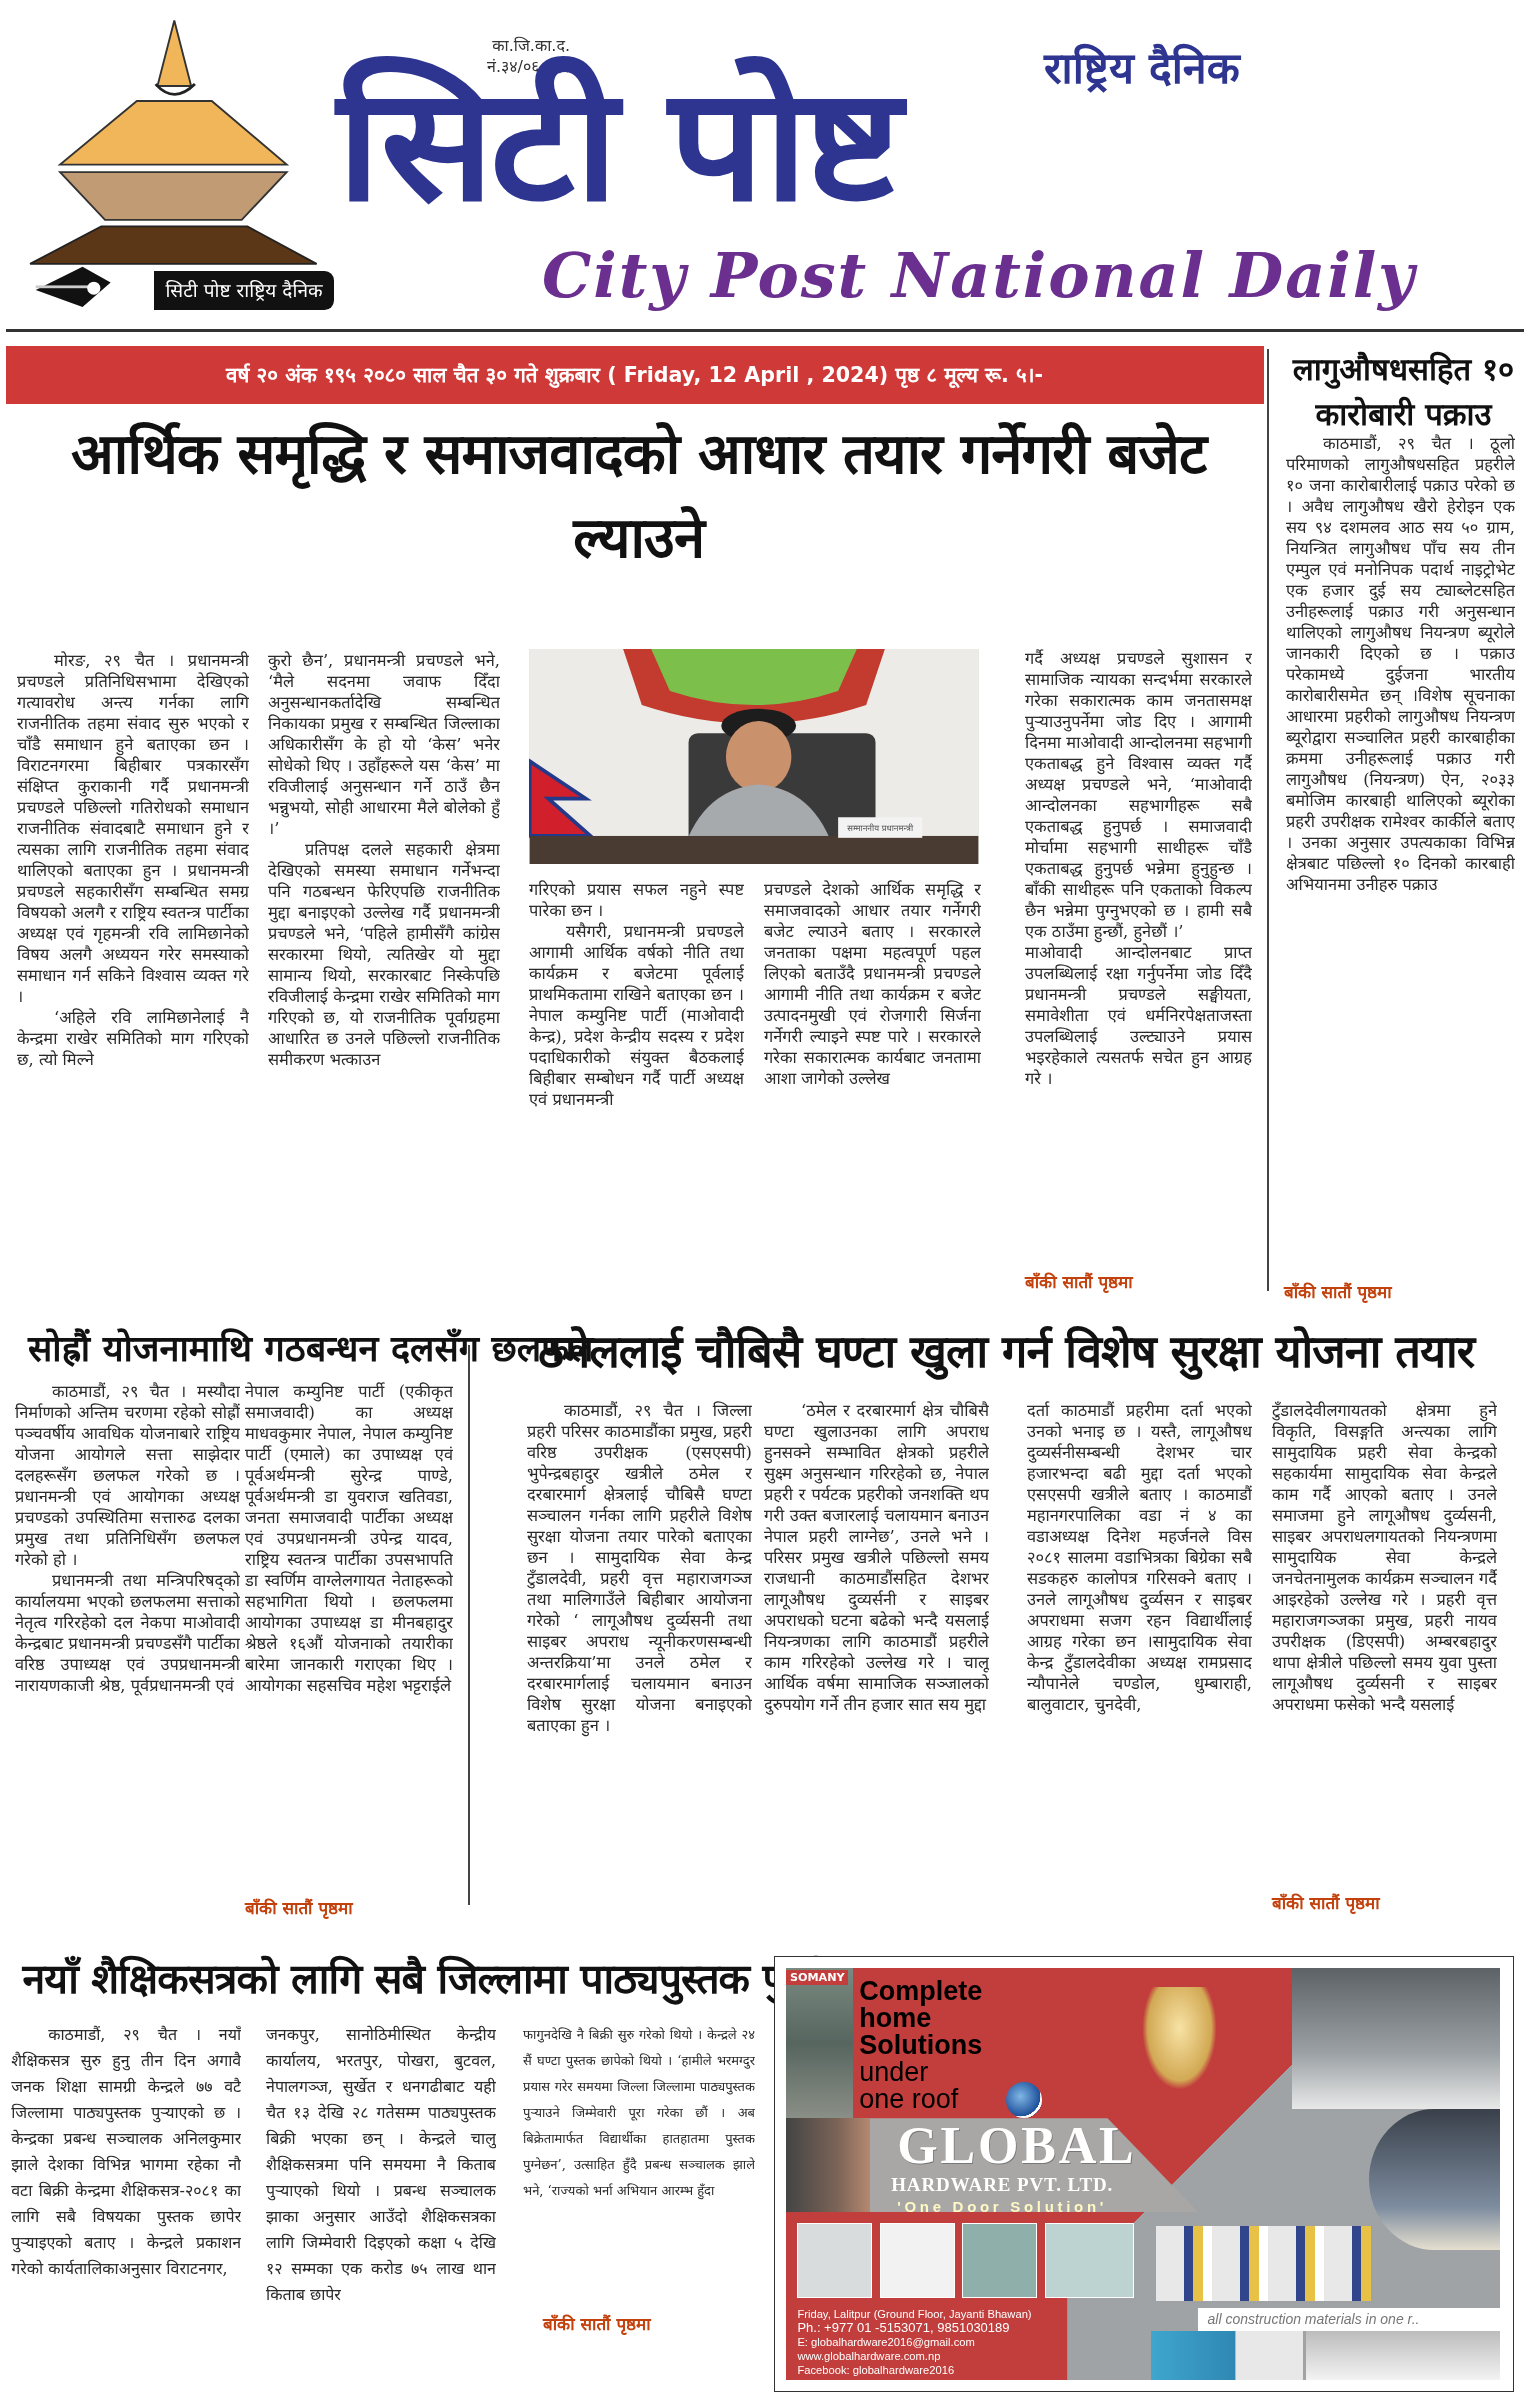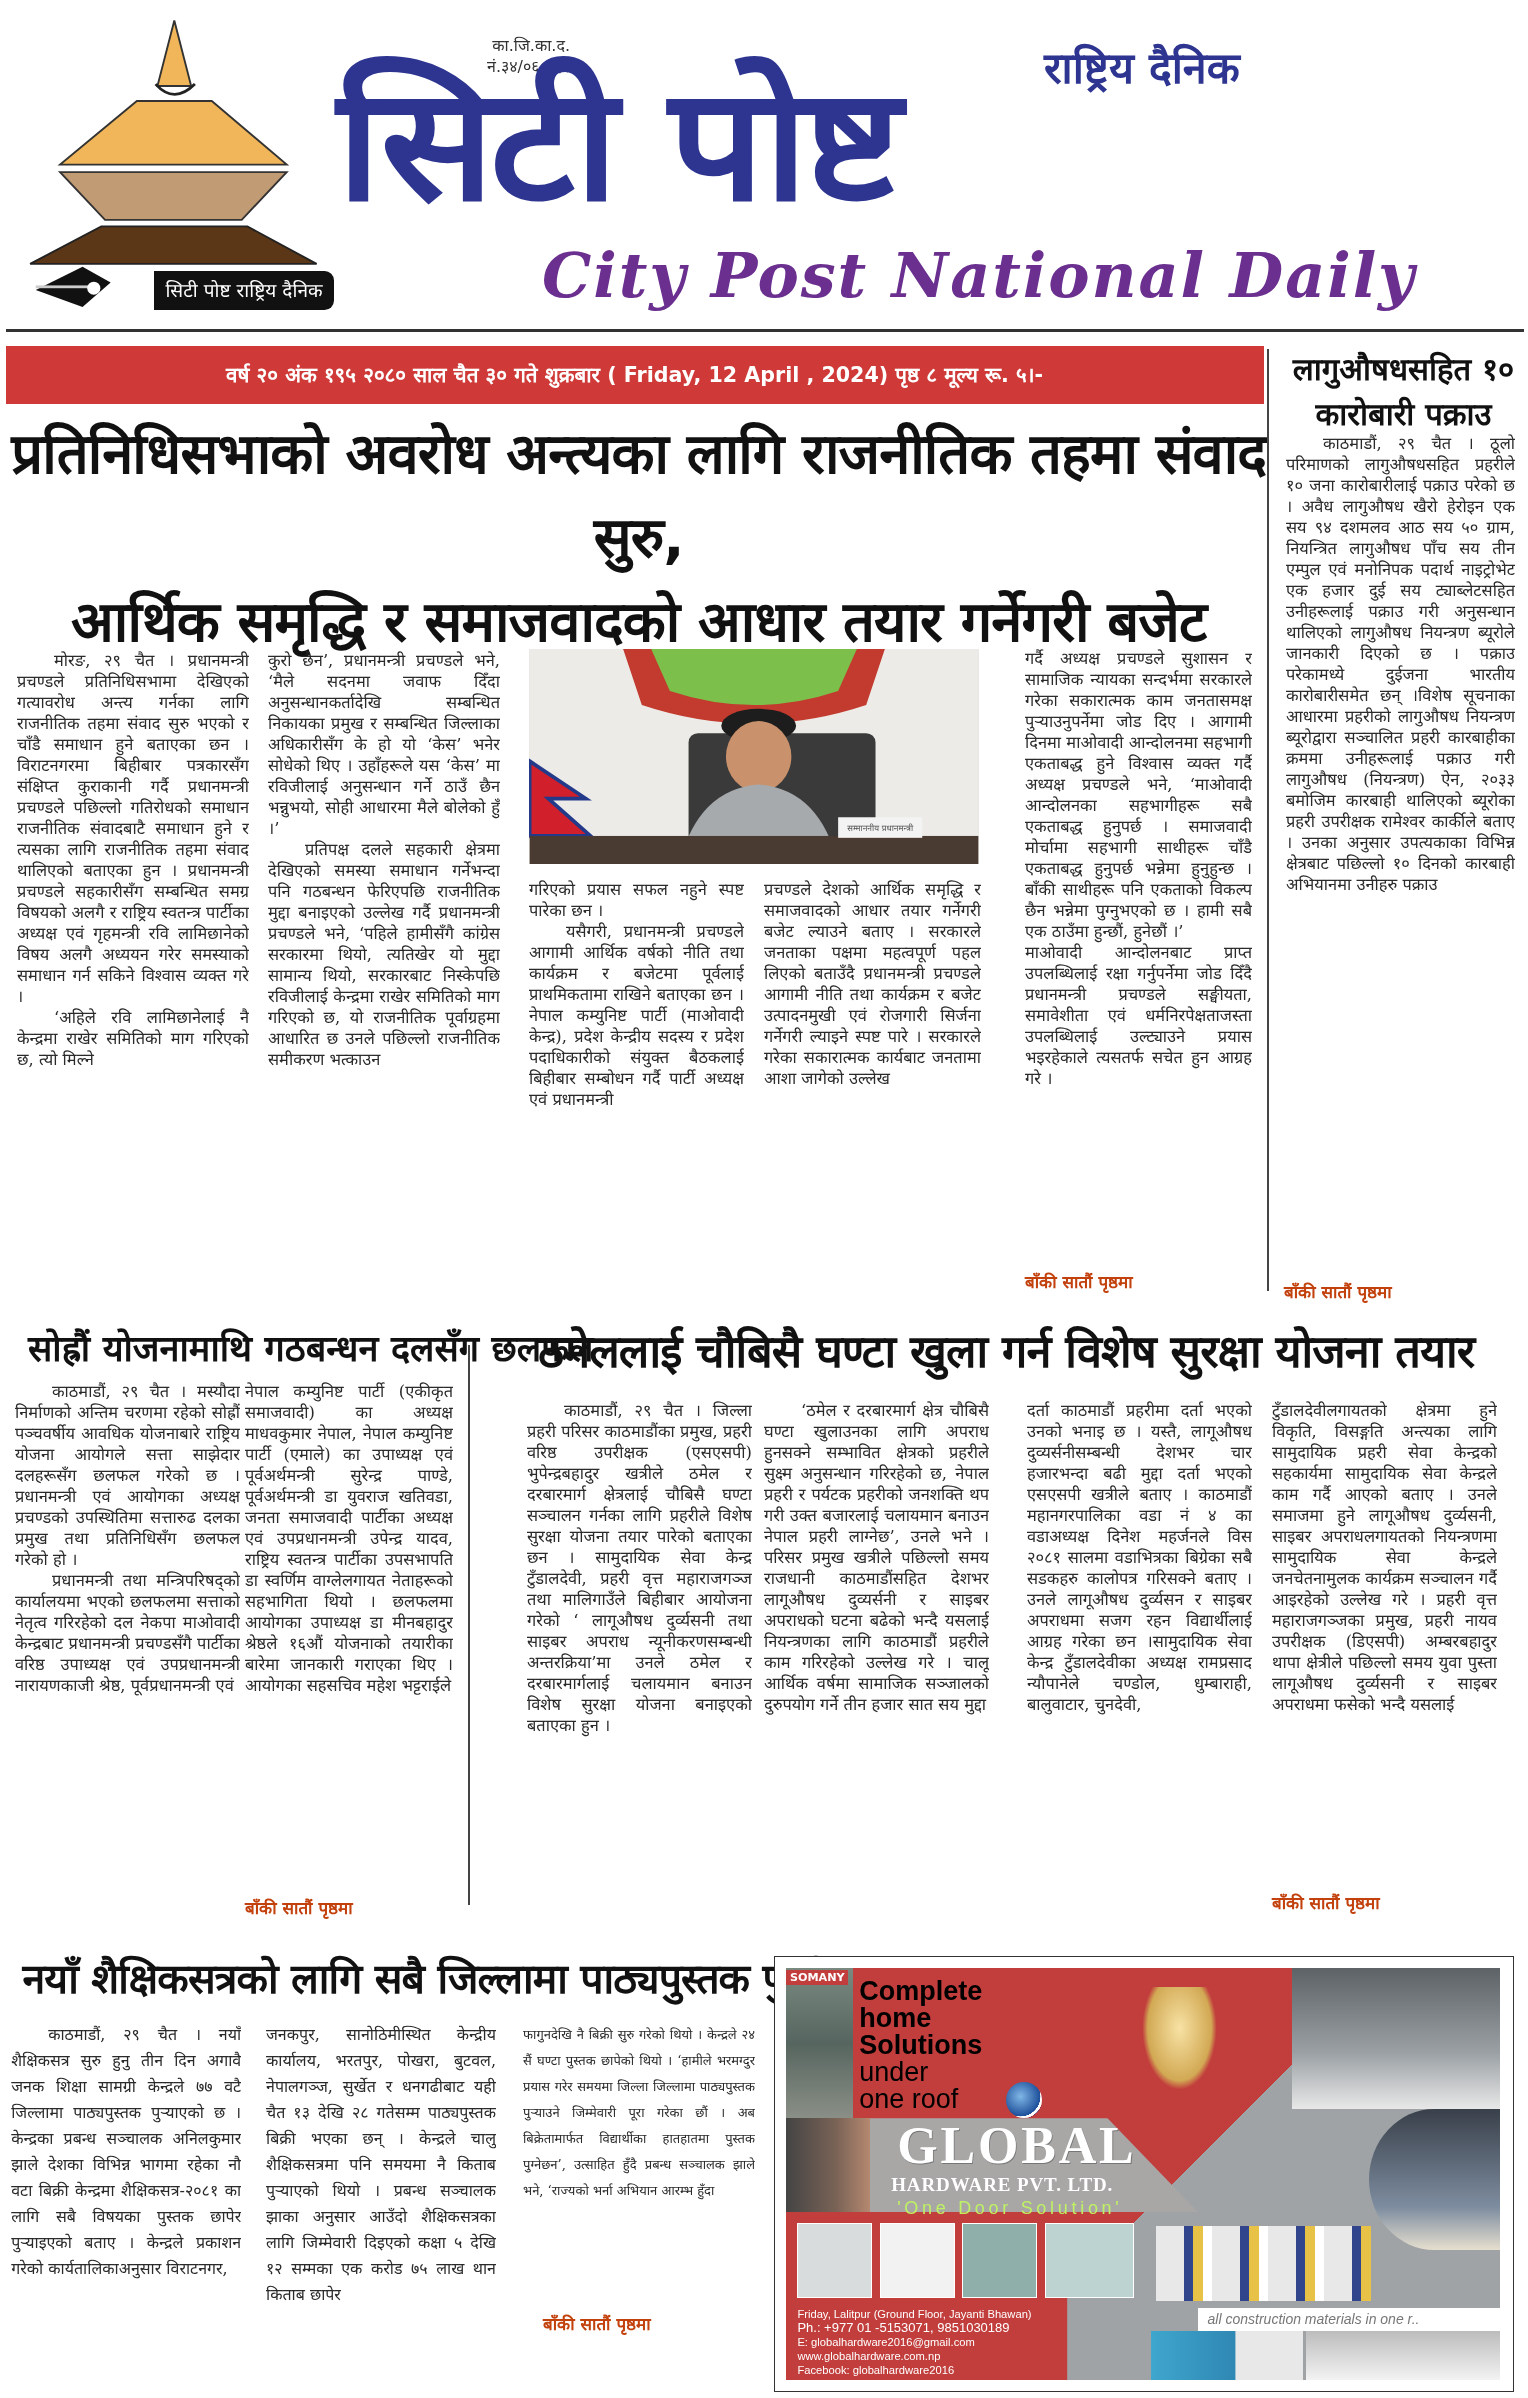--- a/index.html
+++ b/index.html
@@ -56,21 +56,21 @@
   .ad-globe { position: absolute; left: 220px; top: 114px; width: 36px; height: 36px; border-radius: 50%; background: radial-gradient(circle at 40% 40%, #7fb7e6, #1d4f9a 65%, #fff 66%, #fff 74%, #2e3591 75%); }
   .ad-right-photo { position: absolute; left: 281px; top: 0; width: 433px; height: 412px;
     background: linear-gradient(135deg, #c13e3c 0 38%, #9fa3a6 38% 100%); clip-path: polygon(0 0,100% 0,100% 100%,0 100%); }
   .ad-chandelier { position: absolute; left: 356px; top: 19px; width: 75px; height: 103px; background: radial-gradient(ellipse at 50% 40%, #f7e2a4, #d2a954 60%, transparent 70%); }
   .ad-bath { position: absolute; left: 506px; top: 0; width: 208px; height: 141px; background: linear-gradient(180deg,#5d6266,#9aa0a4 60%,#e8e8e8); }
   .ad-shower { position: absolute; left: 583px; top: 141px; width: 131px; height: 141px; border-radius: 50% 0 0 50%; background: linear-gradient(180deg,#39404a,#7e8da0 70%,#e6dfcf); }
   .ad-grayband { position: absolute; left: 0; top: 150px; width: 412px; height: 94px; background: #a9a6a6; clip-path: polygon(0 0, 78% 0, 100% 100%, 0 100%); }
   .ad-woman { position: absolute; left: 0; top: 150px; width: 84px; height: 94px; background: linear-gradient(90deg,#444,#7a6356 60%,#b58870); }
   .ad-global { position: absolute; left: 111px; top: 148px; color: #fff; font-family: "Liberation Serif", serif; font-weight: bold; font-size: 52px; letter-spacing: 2.8px; text-shadow: 0.9px 0.9px 0 #777; }
   .ad-hw { position: absolute; left: 105px; top: 206px; color: #fff; font-family: "Liberation Serif", serif; font-weight: bold; font-size: 19px; letter-spacing: 0.9px; }
-  .ad-odsol { position: absolute; left: 111px; top: 230px; color: #bef264; font-family: "Liberation Sans", sans-serif; font-size: 18px; letter-spacing: 3.7px; }
+  .ad-odsol { position: absolute; left: 111px; top: 230px; color: #fef9c3; font-family: "Liberation Sans", sans-serif; font-size: 15px; letter-spacing: 3.7px; font-weight: bold; }
   .ad-thumbs { position: absolute; left: 11.2px; top: 255px; display: flex; gap: 7.5px; }
   .ad-thumb { width: 75px; height: 75px; background: #d9dcdd; border: 1.9px solid #fff; }
   .ad-thumb.t2 { background: #f2f2f2; }
   .ad-thumb.t3 { background: #8fb0aa; }
   .ad-thumb.t4 { width: 89px; background: #bcd3d2; }
   .ad-shelves { position: absolute; left: 370px; top: 258px; width: 215px; height: 75px; background: repeating-linear-gradient(90deg,#e8e8e8 0 28px,#31458d 28px 37px,#e7c247 37px 47px,#fff 47px 56px); }
   .ad-tagline { position: absolute; left: 412px; top: 340px; width: 302px; height: 22.5px; background: #fff; color: #777; font-family: "Liberation Sans", sans-serif; font-style: italic; font-size: 14px; line-height: 22.5px; padding-left: 9.4px; }
   .ad-contact { position: absolute; left: 11.2px; top: 339px; color: #fff; font-family: "Liberation Sans", sans-serif; font-size: 11.2px; line-height: 14px; }
   .ad-contact .ph { font-size: 13px; }
   .ad-tub { position: absolute; left: 520px; top: 363px; width: 194px; height: 50px; background: linear-gradient(180deg,#bcbcbc,#f4f4f4); }
@@ -99,21 +99,20 @@
   </div>
   <div class="title-dev">सिटी पोष्ट</div>
   <div class="subtitle-dev">राष्ट्रिय दैनिक</div>
   <div class="title-eng">City Post National Daily</div>
 </div>
 <div class="mast-rule"></div>
 
 <div class="dateband">वर्ष २०  अंक १९५  २०८० साल चैत ३०  गते  शुक्रबार ( Friday, 12 April , 2024) पृष्ठ ८  मूल्य रू. ५।-</div>
 
 <div class="lead-headline">
-  <div>प्रतिनिधिसभाको अवरोध अन्त्यका लागि राजनीतिक तहमा संवाद सुरु,</div>
   <div>आर्थिक समृद्धि र समाजवादको आधार तयार गर्नेगरी बजेट ल्याउने</div>
 </div>
 
 <div class="col" style="left:17px;top:650px;width:232px;height:630px;overflow:hidden;">
   <p>मोरङ, २९ चैत । प्रधानमन्त्री प्रचण्डले प्रतिनिधिसभामा देखिएको गत्यावरोध अन्त्य गर्नका लागि राजनीतिक तहमा संवाद सुरु भएको र चाँडै समाधान हुने बताएका छन । विराटनगरमा बिहीबार पत्रकारसँग संक्षिप्त कुराकानी गर्दै प्रधानमन्त्री प्रचण्डले पछिल्लो गतिरोधको समाधान राजनीतिक संवादबाटै समाधान हुने र त्यसका लागि राजनीतिक तहमा संवाद थालिएको बताएका हुन । प्रधानमन्त्री प्रचण्डले सहकारीसँग सम्बन्धित समग्र विषयको अलगै र राष्ट्रिय स्वतन्त्र पार्टीका अध्यक्ष एवं गृहमन्त्री रवि लामिछानेको विषय अलगै अध्ययन गरेर समस्याको समाधान गर्न सकिने विश्वास व्यक्त गरे ।</p>
   <p>‘अहिले रवि लामिछानेलाई नै केन्द्रमा राखेर समितिको माग गरिएको छ, त्यो मिल्ने</p>
 </div>
 <div class="col" style="left:268px;top:650px;width:232px;height:630px;overflow:hidden;">
   <p class="noind">कुरो छैन’, प्रधानमन्त्री प्रचण्डले भने, ‘मैले सदनमा जवाफ दिँदा अनुसन्धानकर्तादेखि सम्बन्धित निकायका प्रमुख र सम्बन्धित जिल्लाका अधिकारीसँग के हो यो ‘केस’ भनेर सोधेको थिए । उहाँहरूले यस ‘केस’ मा रविजीलाई अनुसन्धान गर्ने ठाउँ छैन भन्नुभयो, सोही आधारमा मैले बोलेको हुँ ।’</p>
   <p>प्रतिपक्ष दलले सहकारी क्षेत्रमा देखिएको समस्या समाधान गर्नेभन्दा पनि गठबन्धन फेरिएपछि राजनीतिक मुद्दा बनाइएको उल्लेख गर्दै प्रधानमन्त्री प्रचण्डले भने, ‘पहिले हामीसँगै कांग्रेस सरकारमा थियो, त्यतिखेर यो मुद्दा सामान्य थियो, सरकारबाट निस्केपछि रविजीलाई केन्द्रमा राखेर समितिको माग गरिएको छ, यो राजनीतिक पूर्वाग्रहमा आधारित छ उनले पछिल्लो राजनीतिक समीकरण भत्काउन</p>

